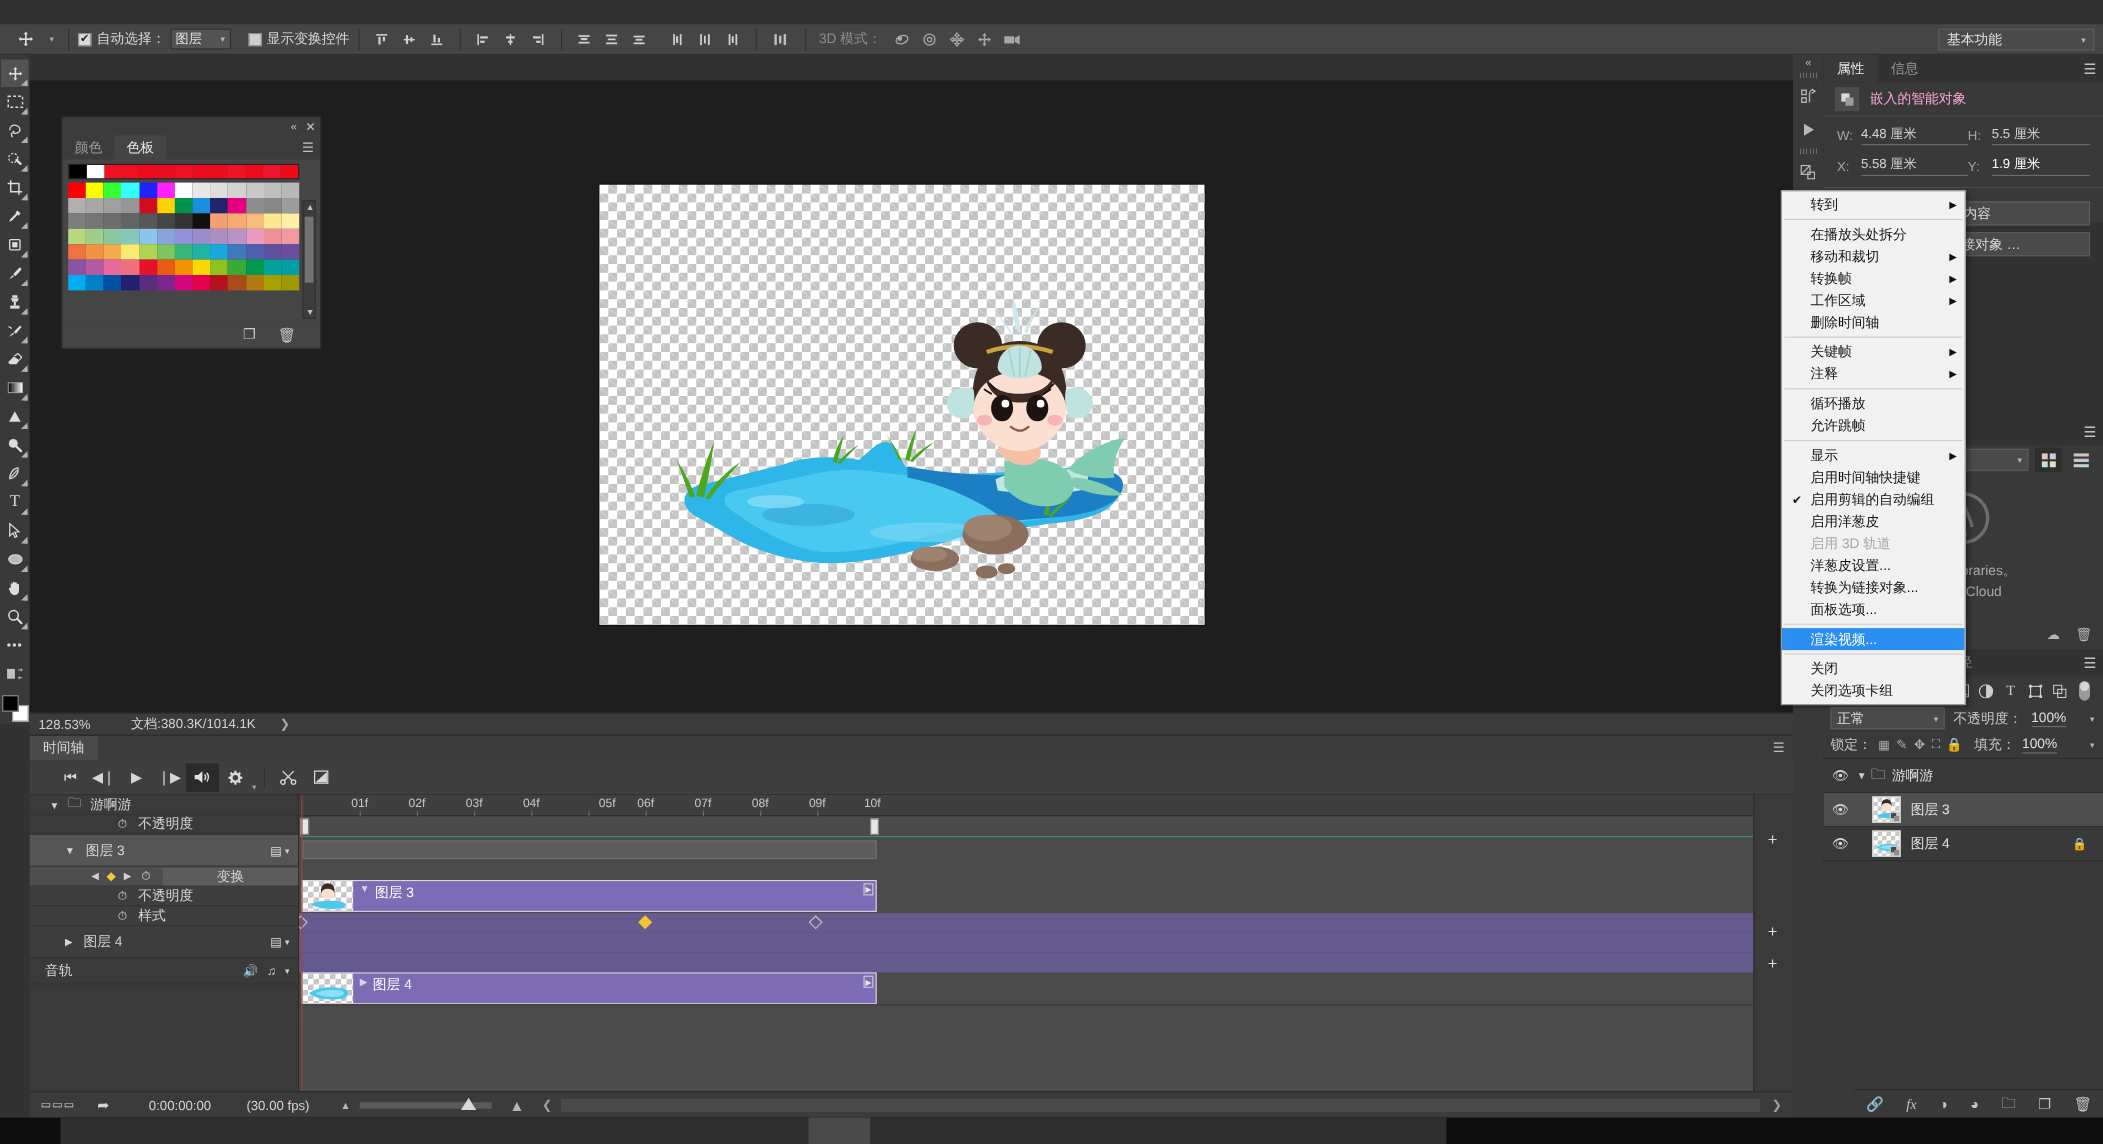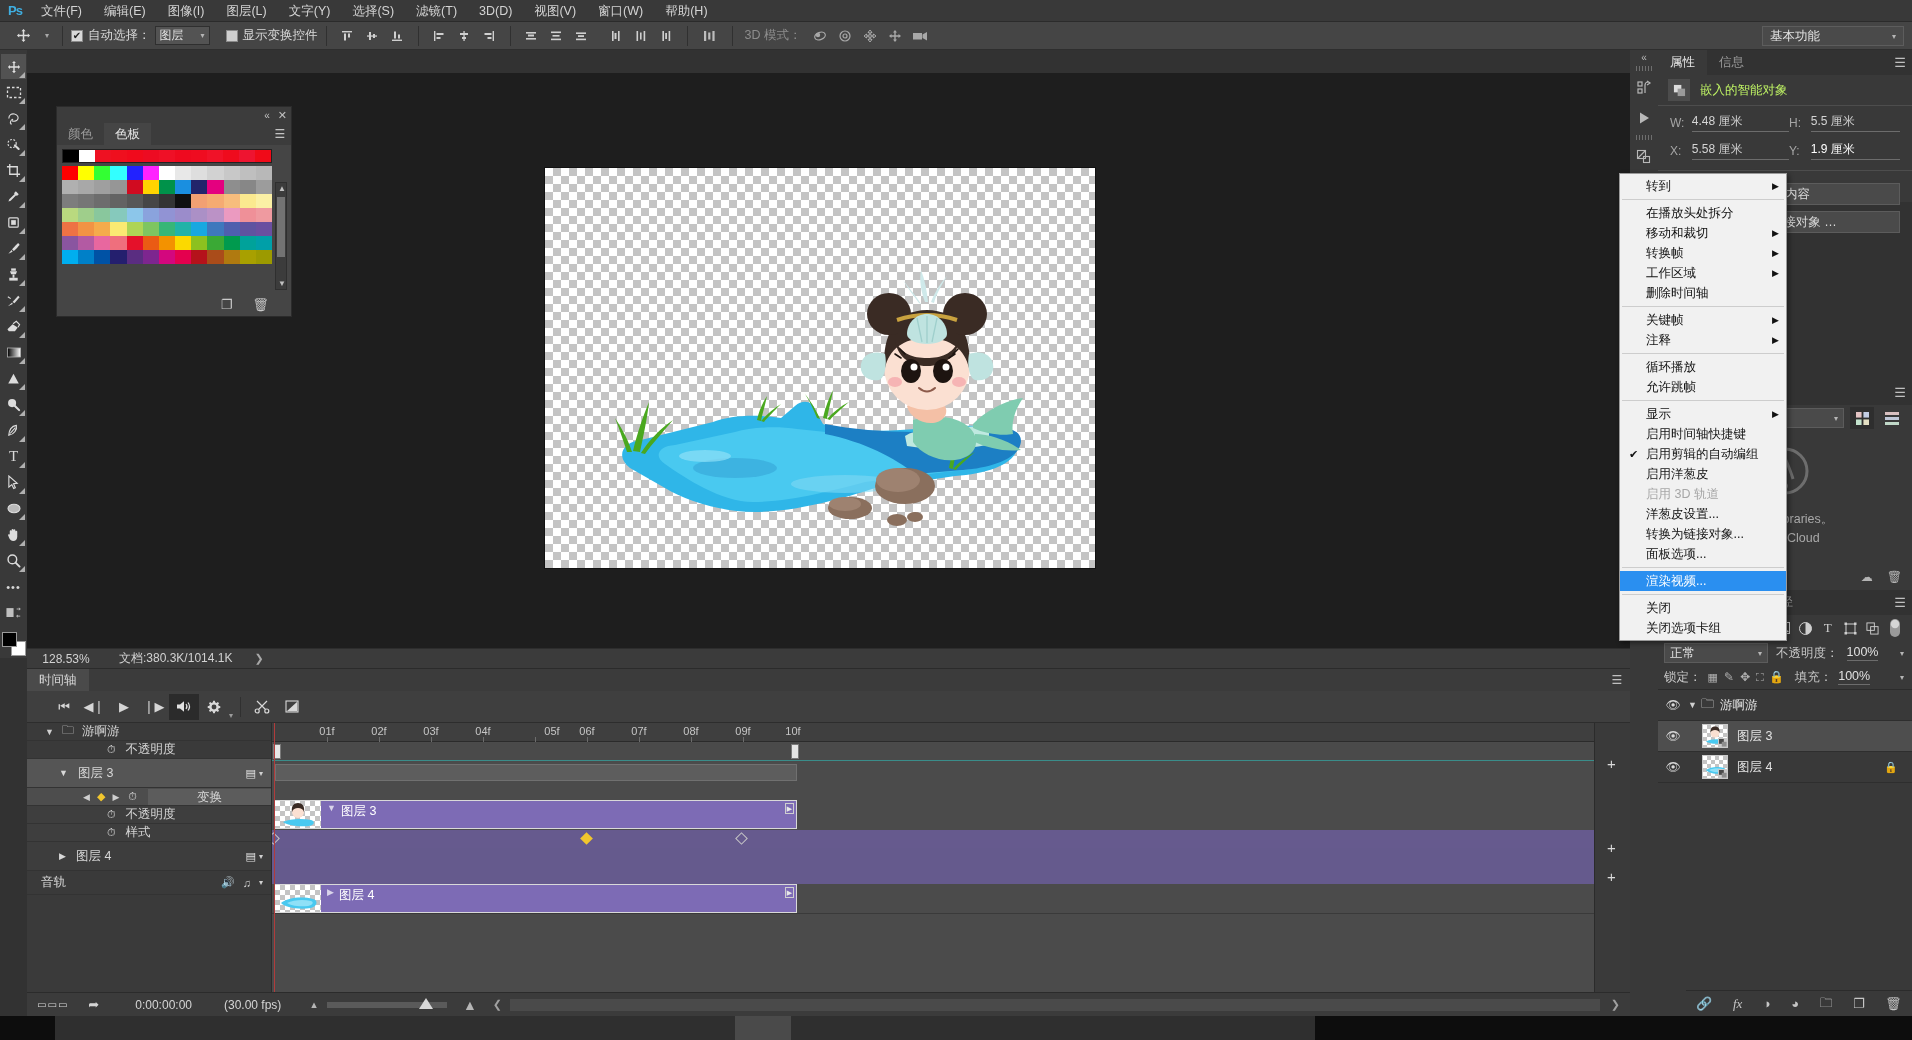--- a/index.html
+++ b/index.html
@@ -75,21 +75,21 @@
   
   .doctabstrip { position:absolute; left:27px; top:50px; width:1603px; height:23px; background:#3b3b3b; }
   .doctab { height:23px; background:#4a4a4a; display:inline-flex; align-items:center;
      padding:0 8px 0 10px; font-size:12.5px; color:#d9d9d9; border-right:1px solid #2d2d2d; }
   .doctab .x { margin-left:9px; font-size:12px; color:#b6b6b6; }
 
   
   .canvasarea { position:absolute; left:27px; top:73px; width:1603px; height:575px; background:#1e1e1e; }
   .statusbar { position:absolute; left:27px; top:648px; width:1603px; height:20px;
      background:#3b3b3b; display:flex; align-items:center; font-size:12px; color:#d2d2d2; border-top:1px solid #2d2d2d; }
-  .statusbar .zm { width:70px; padding-left:8px;text-align:center; }
+  .statusbar .zm { width:70px; padding-left:8px; }
   .statusbar .doc { margin-left:22px; }
   .statusbar .arr { margin-left:22px; color:#a8a8a8; font-size:11px; }
 
   .artboard {
     position:absolute; left:518px; top:95px; width:550px; height:400px;
     background-image:
       linear-gradient(45deg,#c4c4c4 25%,transparent 25%,transparent 75%,#c4c4c4 75%),
       linear-gradient(45deg,#c4c4c4 25%,transparent 25%,transparent 75%,#c4c4c4 75%);
     background-size:16px 16px; background-position:0 0, 8px 8px; background-color:#ffffff;
     box-shadow:0 0 0 1px #111;
@@ -182,34 +182,20 @@
   .ctxsep { height:1px; background:#cdcdcd; margin:3px 2px; }
 
   .botbar { position:absolute; left:0; bottom:0; width:1912px; height:24px; background:#0d0d0d; }
   .botbar .seg { position:absolute; top:0; height:24px; background:#2f2f2f; }
 </style>
 </head>
 <body>
 
 <div id="app">
 
-  <div class="menubar">
-    <div class="ps-logo">Ps</div>
-    <div class="mi">文件(F)</div>
-    <div class="mi">编辑(E)</div>
-    <div class="mi">图像(I)</div>
-    <div class="mi">图层(L)</div>
-    <div class="mi">文字(Y)</div>
-    <div class="mi">选择(S)</div>
-    <div class="mi">滤镜(T)</div>
-    <div class="mi">3D(D)</div>
-    <div class="mi">视图(V)</div>
-    <div class="mi">窗口(W)</div>
-    <div class="mi">帮助(H)</div>
-  </div>
 
   <div class="optbar">
     <div style="width:6px"></div>
     <div class="opt-tool">
       <svg width="15" height="15" viewBox="0 0 16 16">
           <path d="M8 1 L10.2 3.4 H8.8 V7.2 H12.6 V5.8 L15 8 L12.6 10.2 V8.8 H8.8 V12.6 H10.2 L8 15 L5.8 12.6 H7.2 V8.8 H3.4 V10.2 L1 8 L3.4 5.8 V7.2 H7.2 V3.4 H5.8 Z" fill="#dcdcdc"></path>
         </svg>
     </div>
     <div class="opt-caret">▾</div>
     <div class="vdiv"></div>
@@ -935,21 +921,21 @@
         <div class="ptab">信息</div>
         <div class="pmenu">☰</div>
       </div>
       <div class="prow" style="height:30px;padding-left:10px;gap:10px">
         <span style="width:22px;height:22px;background:#4c4c4c;display:flex;align-items:center;justify-content:center">
           <svg width="13" height="13" viewBox="0 0 14 14">
               <rect x="1" y="1" width="8" height="8" fill="#dcdcdc"></rect>
               <rect x="5" y="5" width="8" height="8" fill="#9a9a9a"></rect>
             </svg>
         </span>
-        <span style="color:#bef264">嵌入的智能对象</span>
+        <span style="color:#f9a8d4">嵌入的智能对象</span>
       </div>
       <div style="border-top:1px solid #4d4d4d;padding:7px 12px 0 12px;">
         <div style="display:flex;gap:0;align-items:center;">
           <span style="width:22px;color:#a5a5a5">W:</span>
           <span class="fieldline" style="width:98px;color:#d4d4d4">4.48 厘米</span>
           <span style="width:22px;color:#a5a5a5">H:</span>
           <span class="fieldline" style="width:90px;color:#d4d4d4">5.5 厘米</span>
         </div>
         <div style="display:flex;gap:0;align-items:center;margin-top:9px;">
           <span style="width:22px;color:#a5a5a5">X:</span>

